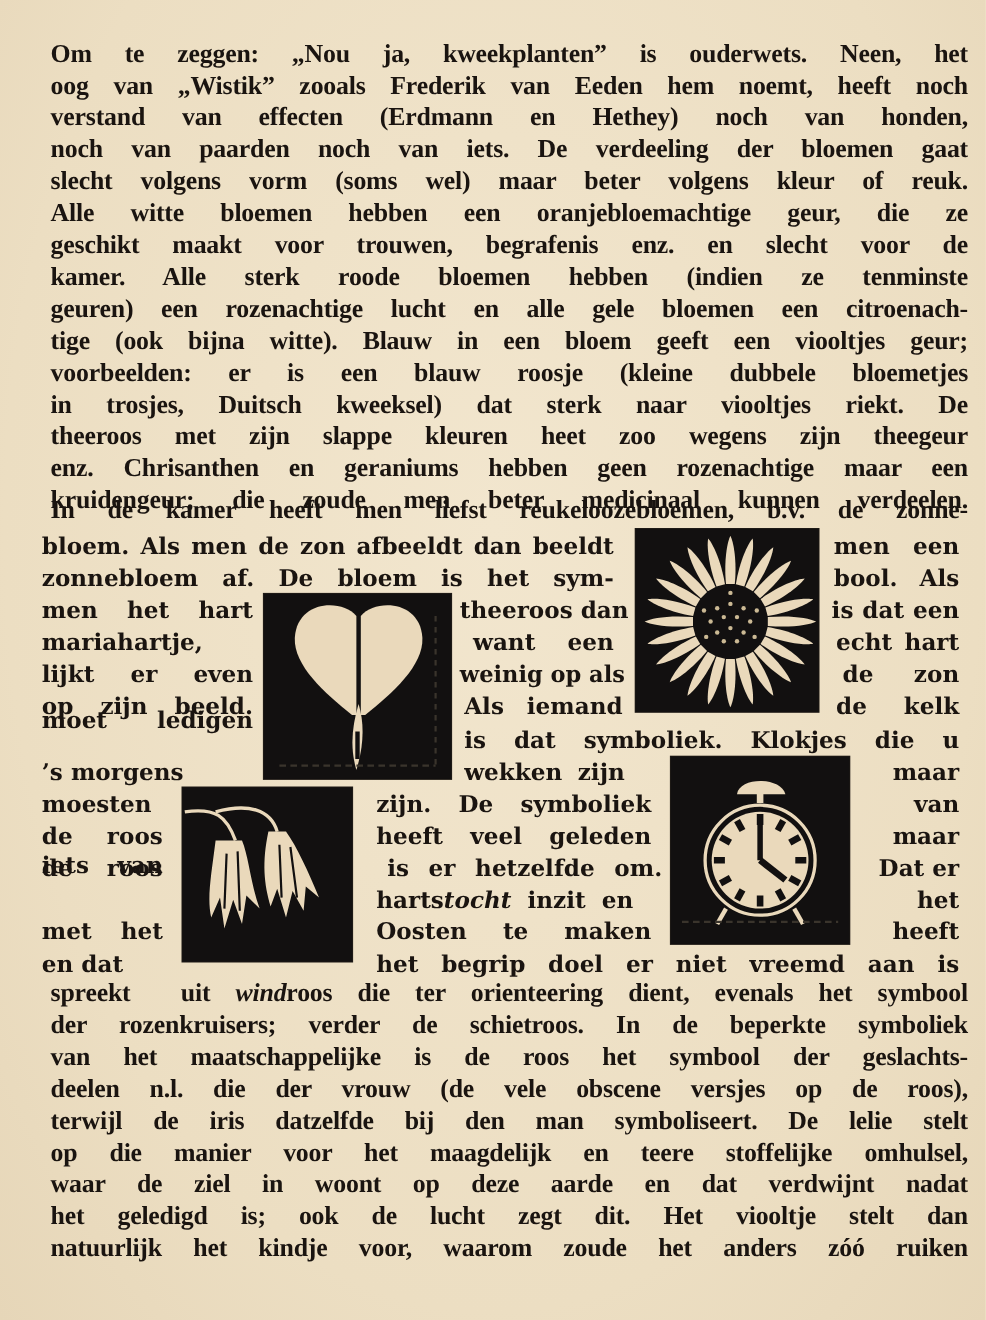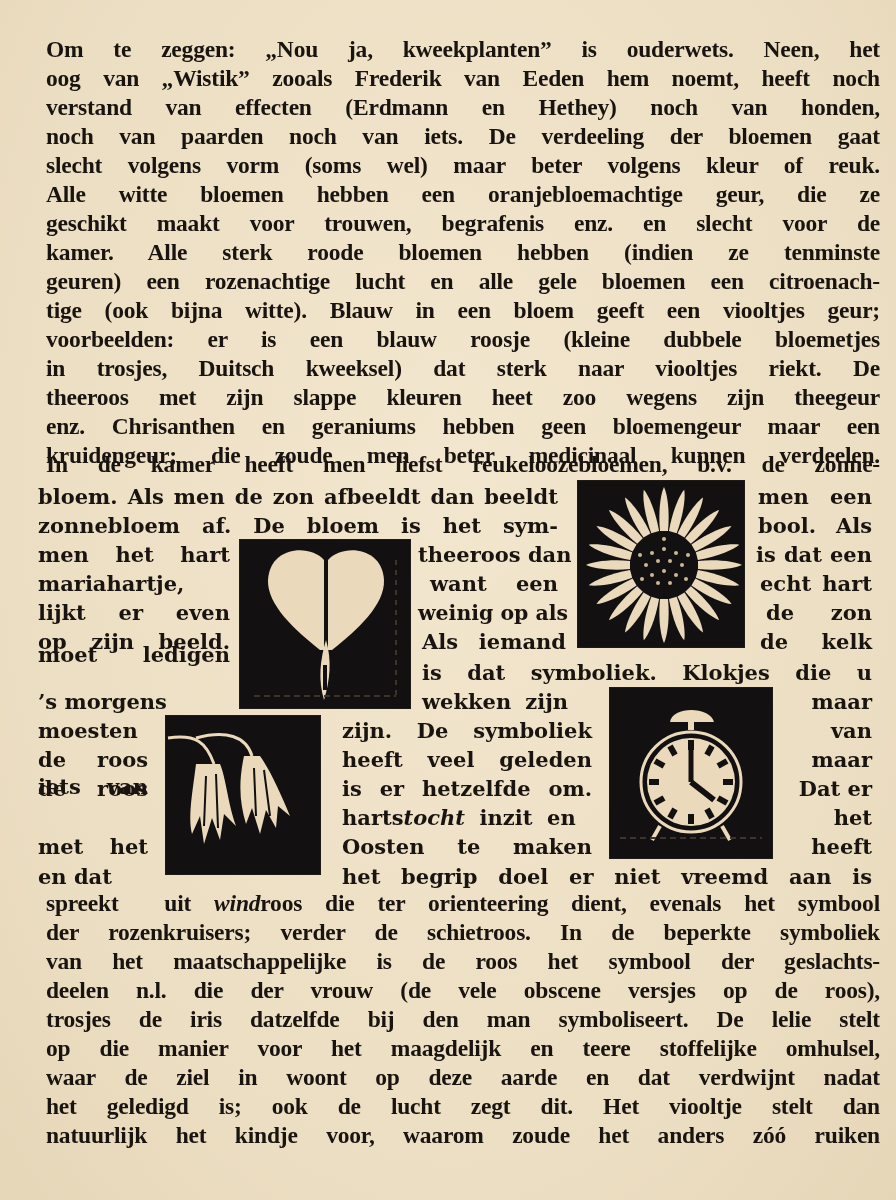--- a/index.html
+++ b/index.html
@@ -48,21 +48,21 @@
     <div class="line full cond" style="top:122px">noch van paarden noch van iets. De verdeeling der bloemen gaat</div>
     <div class="line full cond" style="top:151px">slecht volgens vorm (soms wel) maar beter volgens kleur of reuk.</div>
     <div class="line full cond" style="top:180px">Alle witte bloemen hebben een oranjebloemachtige geur, die ze</div>
     <div class="line full cond" style="top:209px">geschikt  maakt voor trouwen,  begrafenis enz. en  slecht voor de</div>
     <div class="line full cond" style="top:238px">kamer.  Alle sterk  roode bloemen hebben (indien ze tenminste</div>
     <div class="line full cond" style="top:267px">geuren) een rozenachtige lucht en alle gele bloemen een citroenach-</div>
     <div class="line full cond" style="top:296px">tige (ook bijna witte). Blauw in een  bloem  geeft  een  viooltjes  geur;</div>
     <div class="line full cond" style="top:325px">voorbeelden:  er  is  een  blauw roosje (kleine dubbele bloemetjes</div>
     <div class="line full cond" style="top:354px">in  trosjes,  Duitsch  kweeksel)  dat sterk naar viooltjes riekt.  De</div>
     <div class="line full cond" style="top:383px">theeroos  met  zijn  slappe kleuren heet zoo wegens zijn theegeur</div>
-    <div class="line full cond" style="top:412px">enz.  Chrisanthen en geraniums hebben geen bloemengeur maar een</div>
+    <div class="line full cond" style="top:412px">enz.  Chrisanthen en geraniums hebben geen rozenachtige maar een</div>
     <div class="line full cond" style="top:441px">kruidengeur;  die zoude men beter medicinaal kunnen verdeelen.</div>
 
   </div>
   <div class="line full cond" style="top:450px">In de kamer heeft men liefst  reukeloozebloemen,  b.v.  de  zonne-</div>
 
   <div>
 
     <div class="seg" style="left:38px; top:482px; width:520px">bloem.  Als men de zon afbeeldt dan beeldt</div>
     <div class="seg" style="left:38px; top:511px; width:520px">zonnebloem  af.  De  bloem  is  het sym-</div>
     <div class="seg" style="left:38px; top:540px; width:192px">men  het  hart</div>
@@ -79,21 +79,21 @@
     <div class="seg left" style="left:38px; top:862px; width:110px">en  dat</div>
 
     <div class="seg" style="left:418px; top:540px; width:150px">theeroos dan</div>
     <div class="seg" style="left:430px; top:569px; width:128px">want  een</div>
     <div class="seg" style="left: 418px; top: 598px; width: 154px; transform-origin: left top; transform: scaleX(0.974);">weinig op als</div>
     <div class="seg" style="left:422px; top:627px; width:144px">Als  iemand</div>
     <div class="seg" style="left:422px; top:658px; width:450px">is  dat  symboliek.   Klokjes  die  u</div>
     <div class="seg" style="left:422px; top:687px; width:146px">wekken  zijn</div>
     <div class="seg" style="left:342px; top:716px; width:250px">zijn.  De symboliek</div>
     <div class="seg" style="left:342px; top:745px; width:250px">heeft  veel  geleden</div>
-    <div class="seg" style="left:342px; top:774px; width:250px">is  er  hetzelfde  om.</div>
+    <div class="seg" style="left:352px; top:774px; width:250px">is  er  hetzelfde  om.</div>
     <div class="seg left" style="left:342px; top:803px; width:250px">
       <span>harts</span><i>tocht</i><span style="white-space:pre">  inzit  en</span>
     </div>
     <div class="seg" style="left:342px; top:832px; width:250px">Oosten  te  maken</div>
     <div class="seg" style="left:342px; top:862px; width:530px">het  begrip  doel  er  niet  vreemd  aan  is</div>
 
     <div class="seg" style="left:758px; top:482px; width:114px">men  een</div>
     <div class="seg" style="left:758px; top:511px; width:114px">bool.  Als</div>
     <div class="seg" style="left:756px; top:540px; width:116px">is dat een</div>
     <div class="seg" style="left:760px; top:569px; width:112px">echt hart</div>
@@ -210,19 +210,19 @@
         <line x1="10" y1="150" x2="152" y2="150" stroke="#3a342c" stroke-width="2" stroke-dasharray="6 4"></line>
       </svg>
     </div>
   </div>
 
   <div>
     <div class="line full cond" style="top:889px"><span style="white-space:pre">spreekt  uit </span><i>wind</i><span>roos die ter orienteering dient, evenals het symbool</span></div>
     <div class="line full cond" style="top:918px">der  rozenkruisers;  verder  de  schietroos.  In de beperkte symboliek</div>
     <div class="line full cond" style="top:947px">van  het maatschappelijke  is  de roos het symbool der geslachts-</div>
     <div class="line full cond" style="top:976px">deelen n.l. die  der  vrouw  (de  vele obscene versjes op de roos),</div>
-    <div class="line full cond" style="top:1005px">trosjes de  iris  datzelfde  bij  den man  symboliseert.  De lelie stelt</div>
+    <div class="line full cond" style="top:1005px">terwijl de  iris  datzelfde  bij  den man  symboliseert.  De lelie stelt</div>
     <div class="line full cond" style="top:1034px">op die  manier voor het maagdelijk en teere stoffelijke omhulsel,</div>
     <div class="line full cond" style="top:1063px">waar de ziel in woont  op  deze  aarde  en  dat  verdwijnt  nadat</div>
     <div class="line full cond" style="top:1092px">het  geledigd  is;  ook  de  lucht  zegt  dit.  Het viooltje stelt dan</div>
     <div class="line full cond" style="top:1121px">natuurlijk  het  kindje voor,  waarom zoude het anders  zóó  ruiken</div>
   </div>
 </div>
 
 </body></html>

